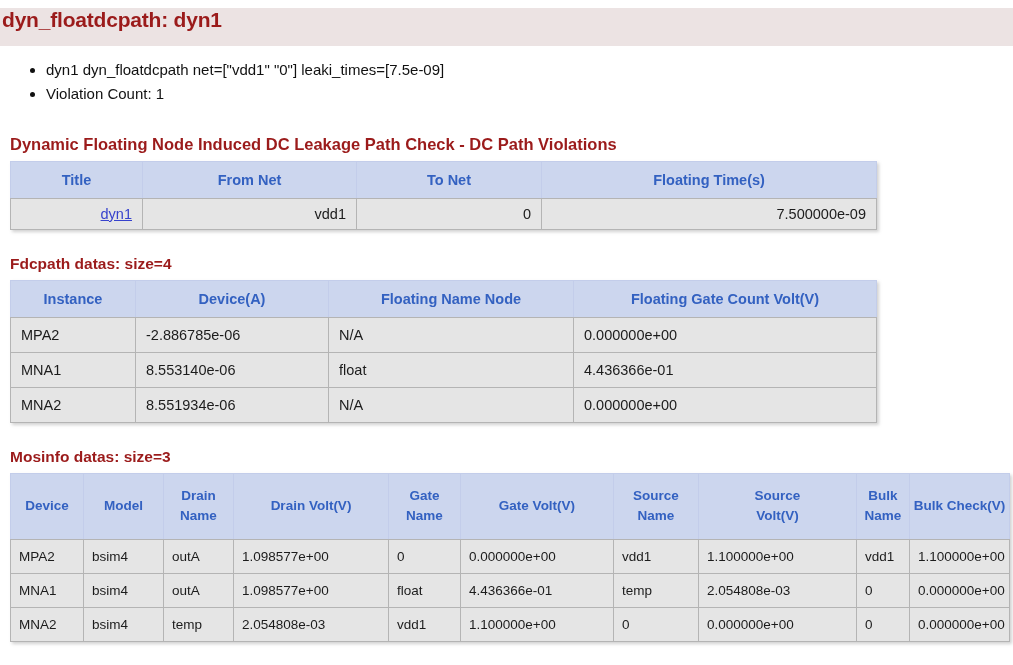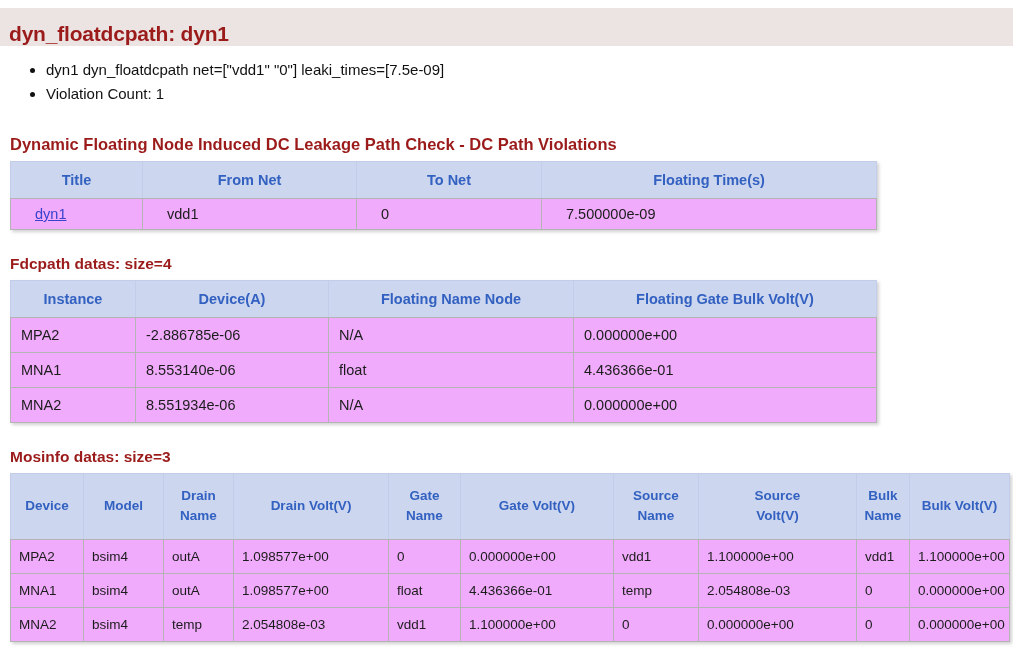--- a/index.html
+++ b/index.html
@@ -16,55 +16,55 @@
   *{box-sizing:border-box;}
   html,body{margin:0;padding:0;}
   body{
     width:1013px;height:665px;background:#ffffff;
     font-family:"Liberation Sans","DejaVu Sans",sans-serif;
     color:var(--cell-text);overflow:hidden;
   }
   .title-band{
     margin-top:8px;height:38px;width:100%;
     background:var(--band-bg);
-    display:flex;align-items:flex-end;padding-left:9px;
+    display:flex;align-items:flex-start;padding-left:2px;
   }
   .title-band h1{
     margin:0;font-size:21px;font-weight:bold;color:var(--accent-red);
     letter-spacing:-0.2px;
   }
   ul.bullets{margin:15px 0 0 30px;padding-left:16px;}
   ul.bullets li{font-size:15px;margin-bottom:7px;color:#111;}
   .section-heading{
     margin:12px 0 7px 10px;font-weight:bold;color:var(--accent-red);
   }
   .section-heading.big{font-size:16.5px;margin-top:33px;}
   .section-heading.small{font-size:15.5px;margin-top:25px;}
   table.report{
     margin-left:10px;border-collapse:collapse;table-layout:fixed;
     border:1px solid var(--border-outer);
     box-shadow:2px 2px 3px rgba(125,125,125,0.35);
-    background:#f0abfc;
+    background:#e5e5e5;
   }
   table.report th{
     background:var(--th-bg);color:var(--th-text);
     font-weight:bold;text-align:center;
     border:1px solid var(--border-head);
     border-bottom:1px solid var(--border-cell);
     white-space:pre-line;
   }
   table.report td{
     border:1px solid var(--border-cell);
     text-align:left;color:var(--cell-text);
     overflow:hidden;white-space:nowrap;
   }
   table.w866{width:866px;}
   table.w866 th{font-size:14.5px;padding:10px 4px;}
   table.w866 td{font-size:14.5px;padding:9px 10px;}
-  table#violations-table td{padding:7px 24px;}
+  table#violations-table td{padding:7px 10px;text-align:right;}
   table.w999{width:999px;}
   table.w999 th{font-size:13.5px;padding:12px 2px;line-height:1.5;}
   table.w999 td{font-size:13.5px;padding:9px 8px;}
   a.vlink{color:var(--link-blue);text-decoration:underline;}
 </style>
 </head>
 <body>
 
 <div class="title-band">
   <h1>dyn_floatdcpath: dyn1</h1>
@@ -109,21 +109,21 @@
     <col style="width:125px">
       <col style="width:193px">
     <col style="width:245px">
       <col style="width:303px">
   </colgroup>
 <thead>
       <tr>
         <th>Instance</th>
         <th>Device(A)</th>
         <th>Floating Name Node</th>
-        <th>Floating Gate Bulk Volt(V)</th>
+        <th>Floating Gate Count Volt(V)</th>
       </tr>
     </thead>
     <tbody>
       <tr>
         <td>MPA2</td>
         <td>-2.886785e-06</td>
         <td>N/A</td>
         <td>0.000000e+00</td>
       </tr>
       <tr>
@@ -165,21 +165,21 @@
         <th>Drain Volt(V)</th>
         <th>Gate
 Name</th>
         <th>Gate Volt(V)</th>
         <th>Source
 Name</th>
         <th>Source
 Volt(V)</th>
         <th>Bulk
 Name</th>
-        <th>Bulk Volt(V)</th>
+        <th>Bulk Check(V)</th>
       </tr>
     </thead>
     <tbody>
       <tr>
         <td>MPA2</td>
         <td>bsim4</td>
         <td>outA</td>
         <td>1.098577e+00</td>
         <td>0</td>
         <td>0.000000e+00</td>

